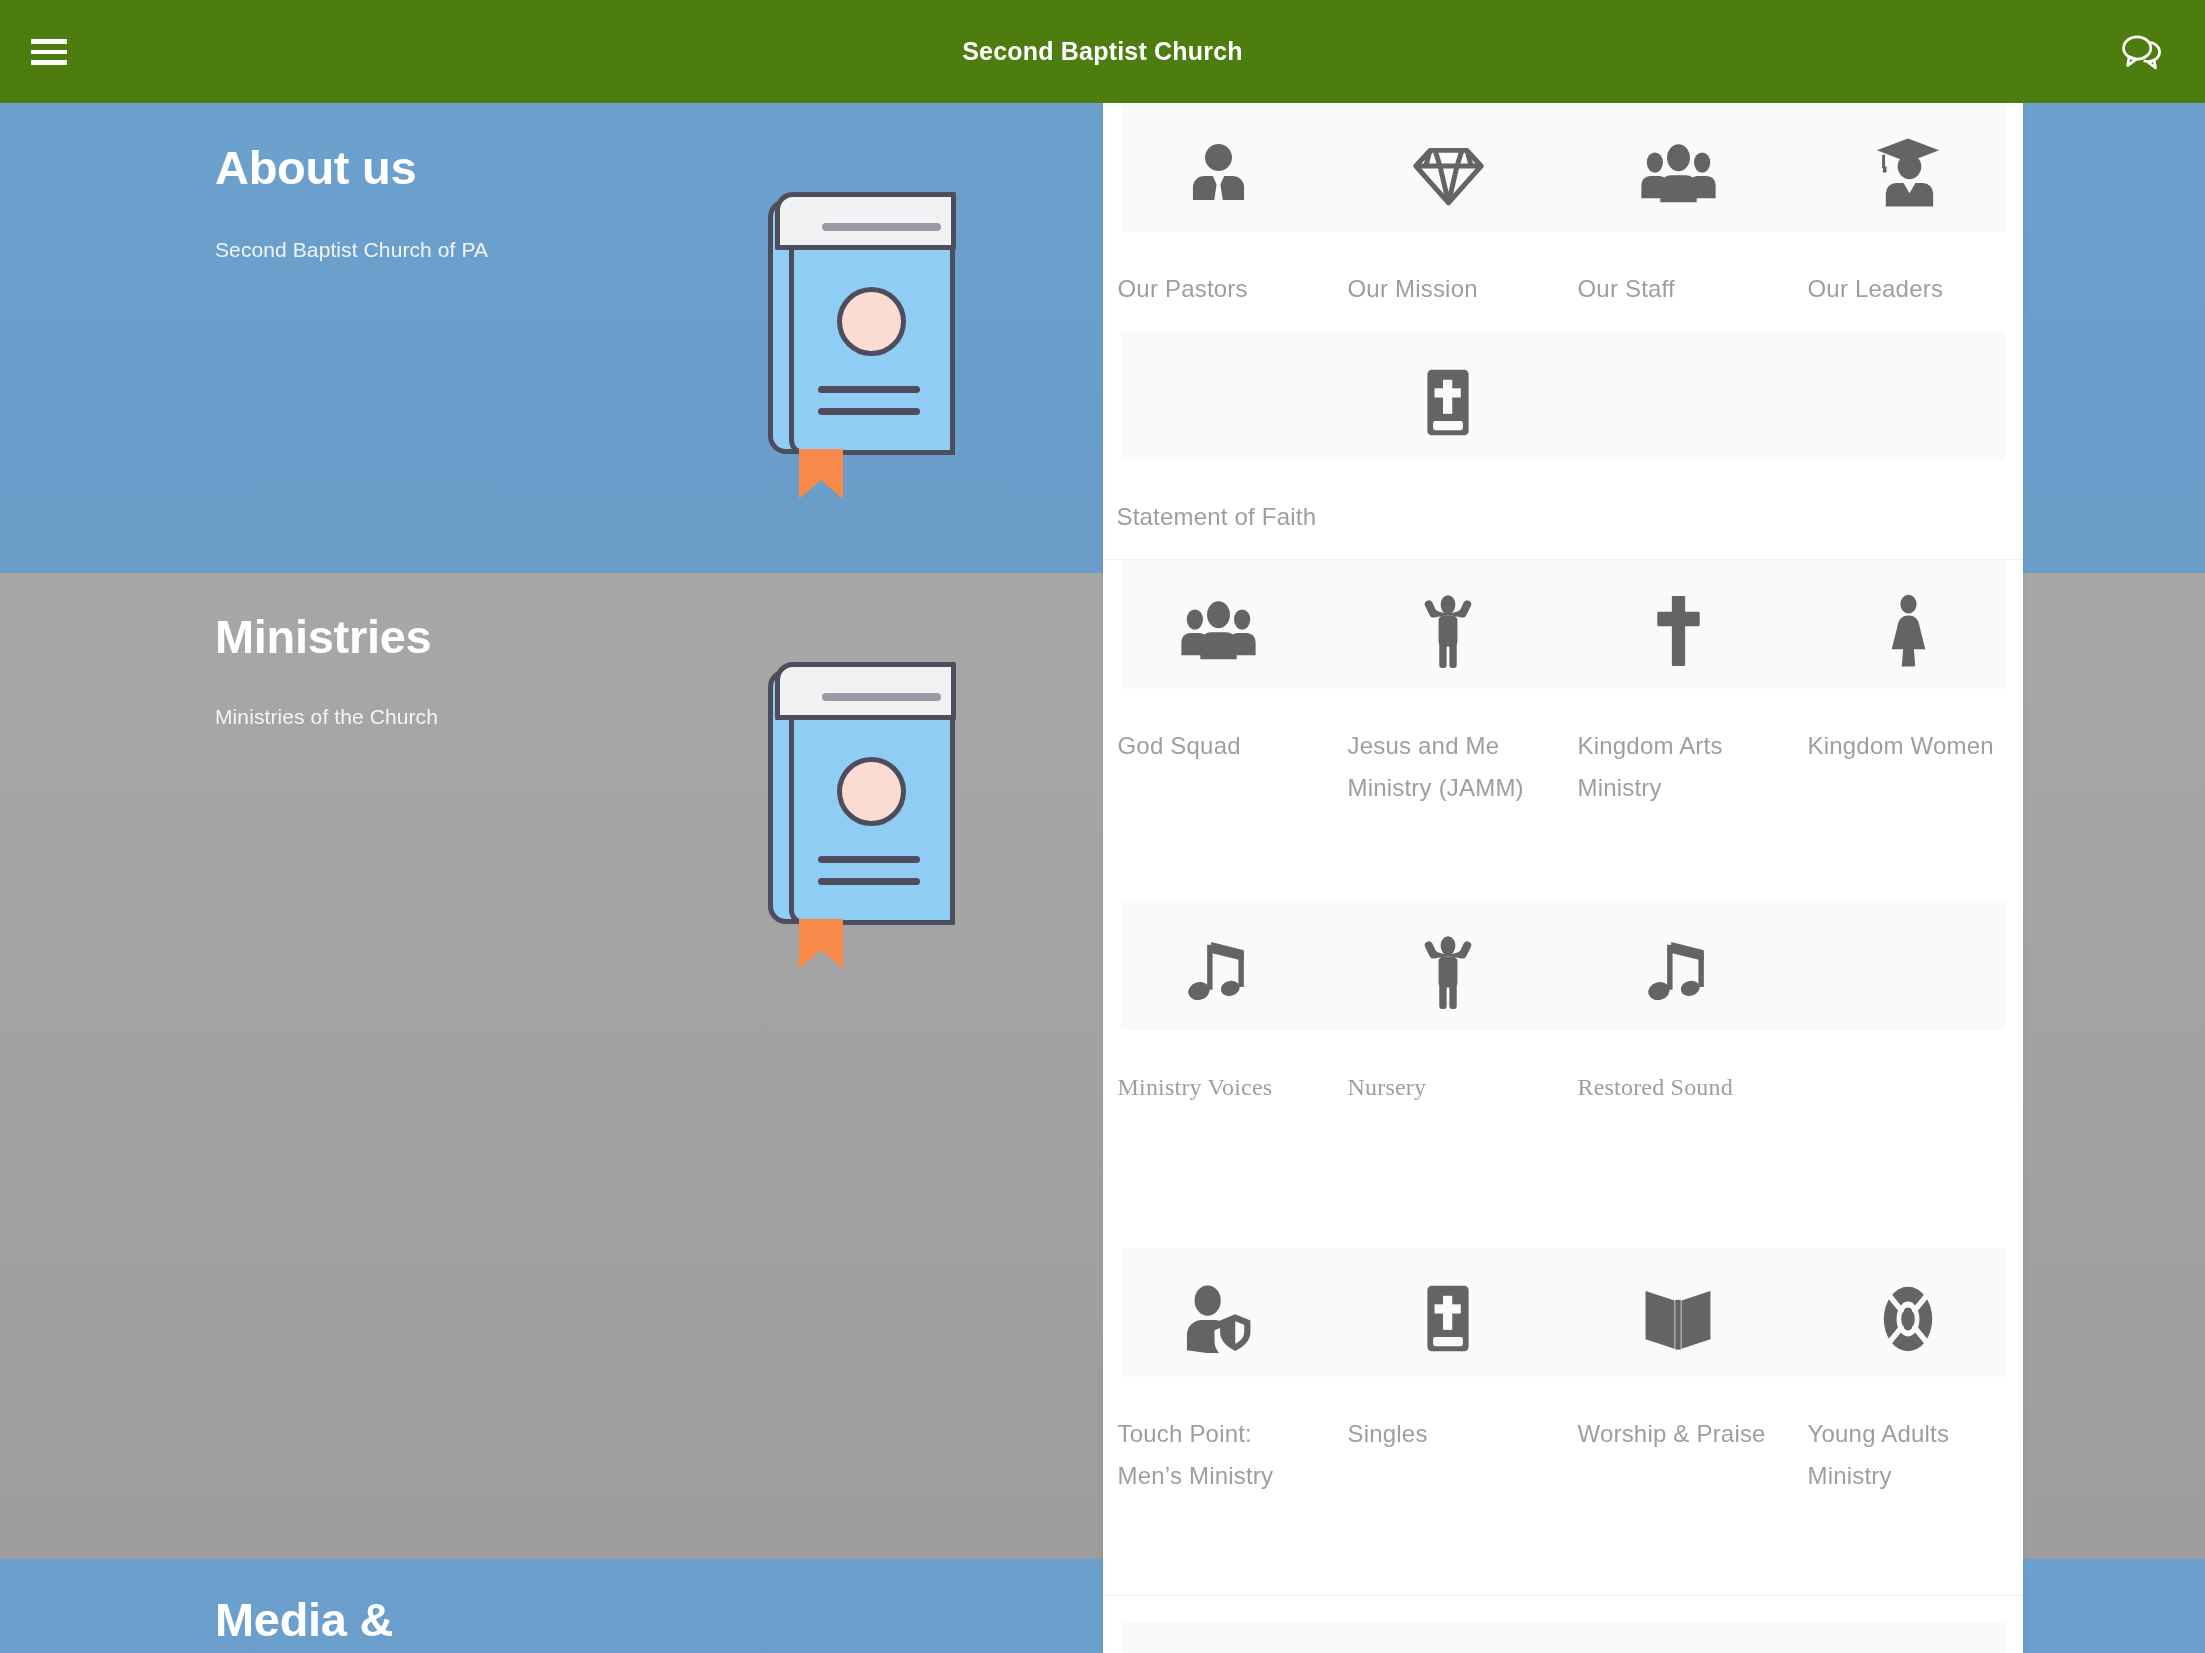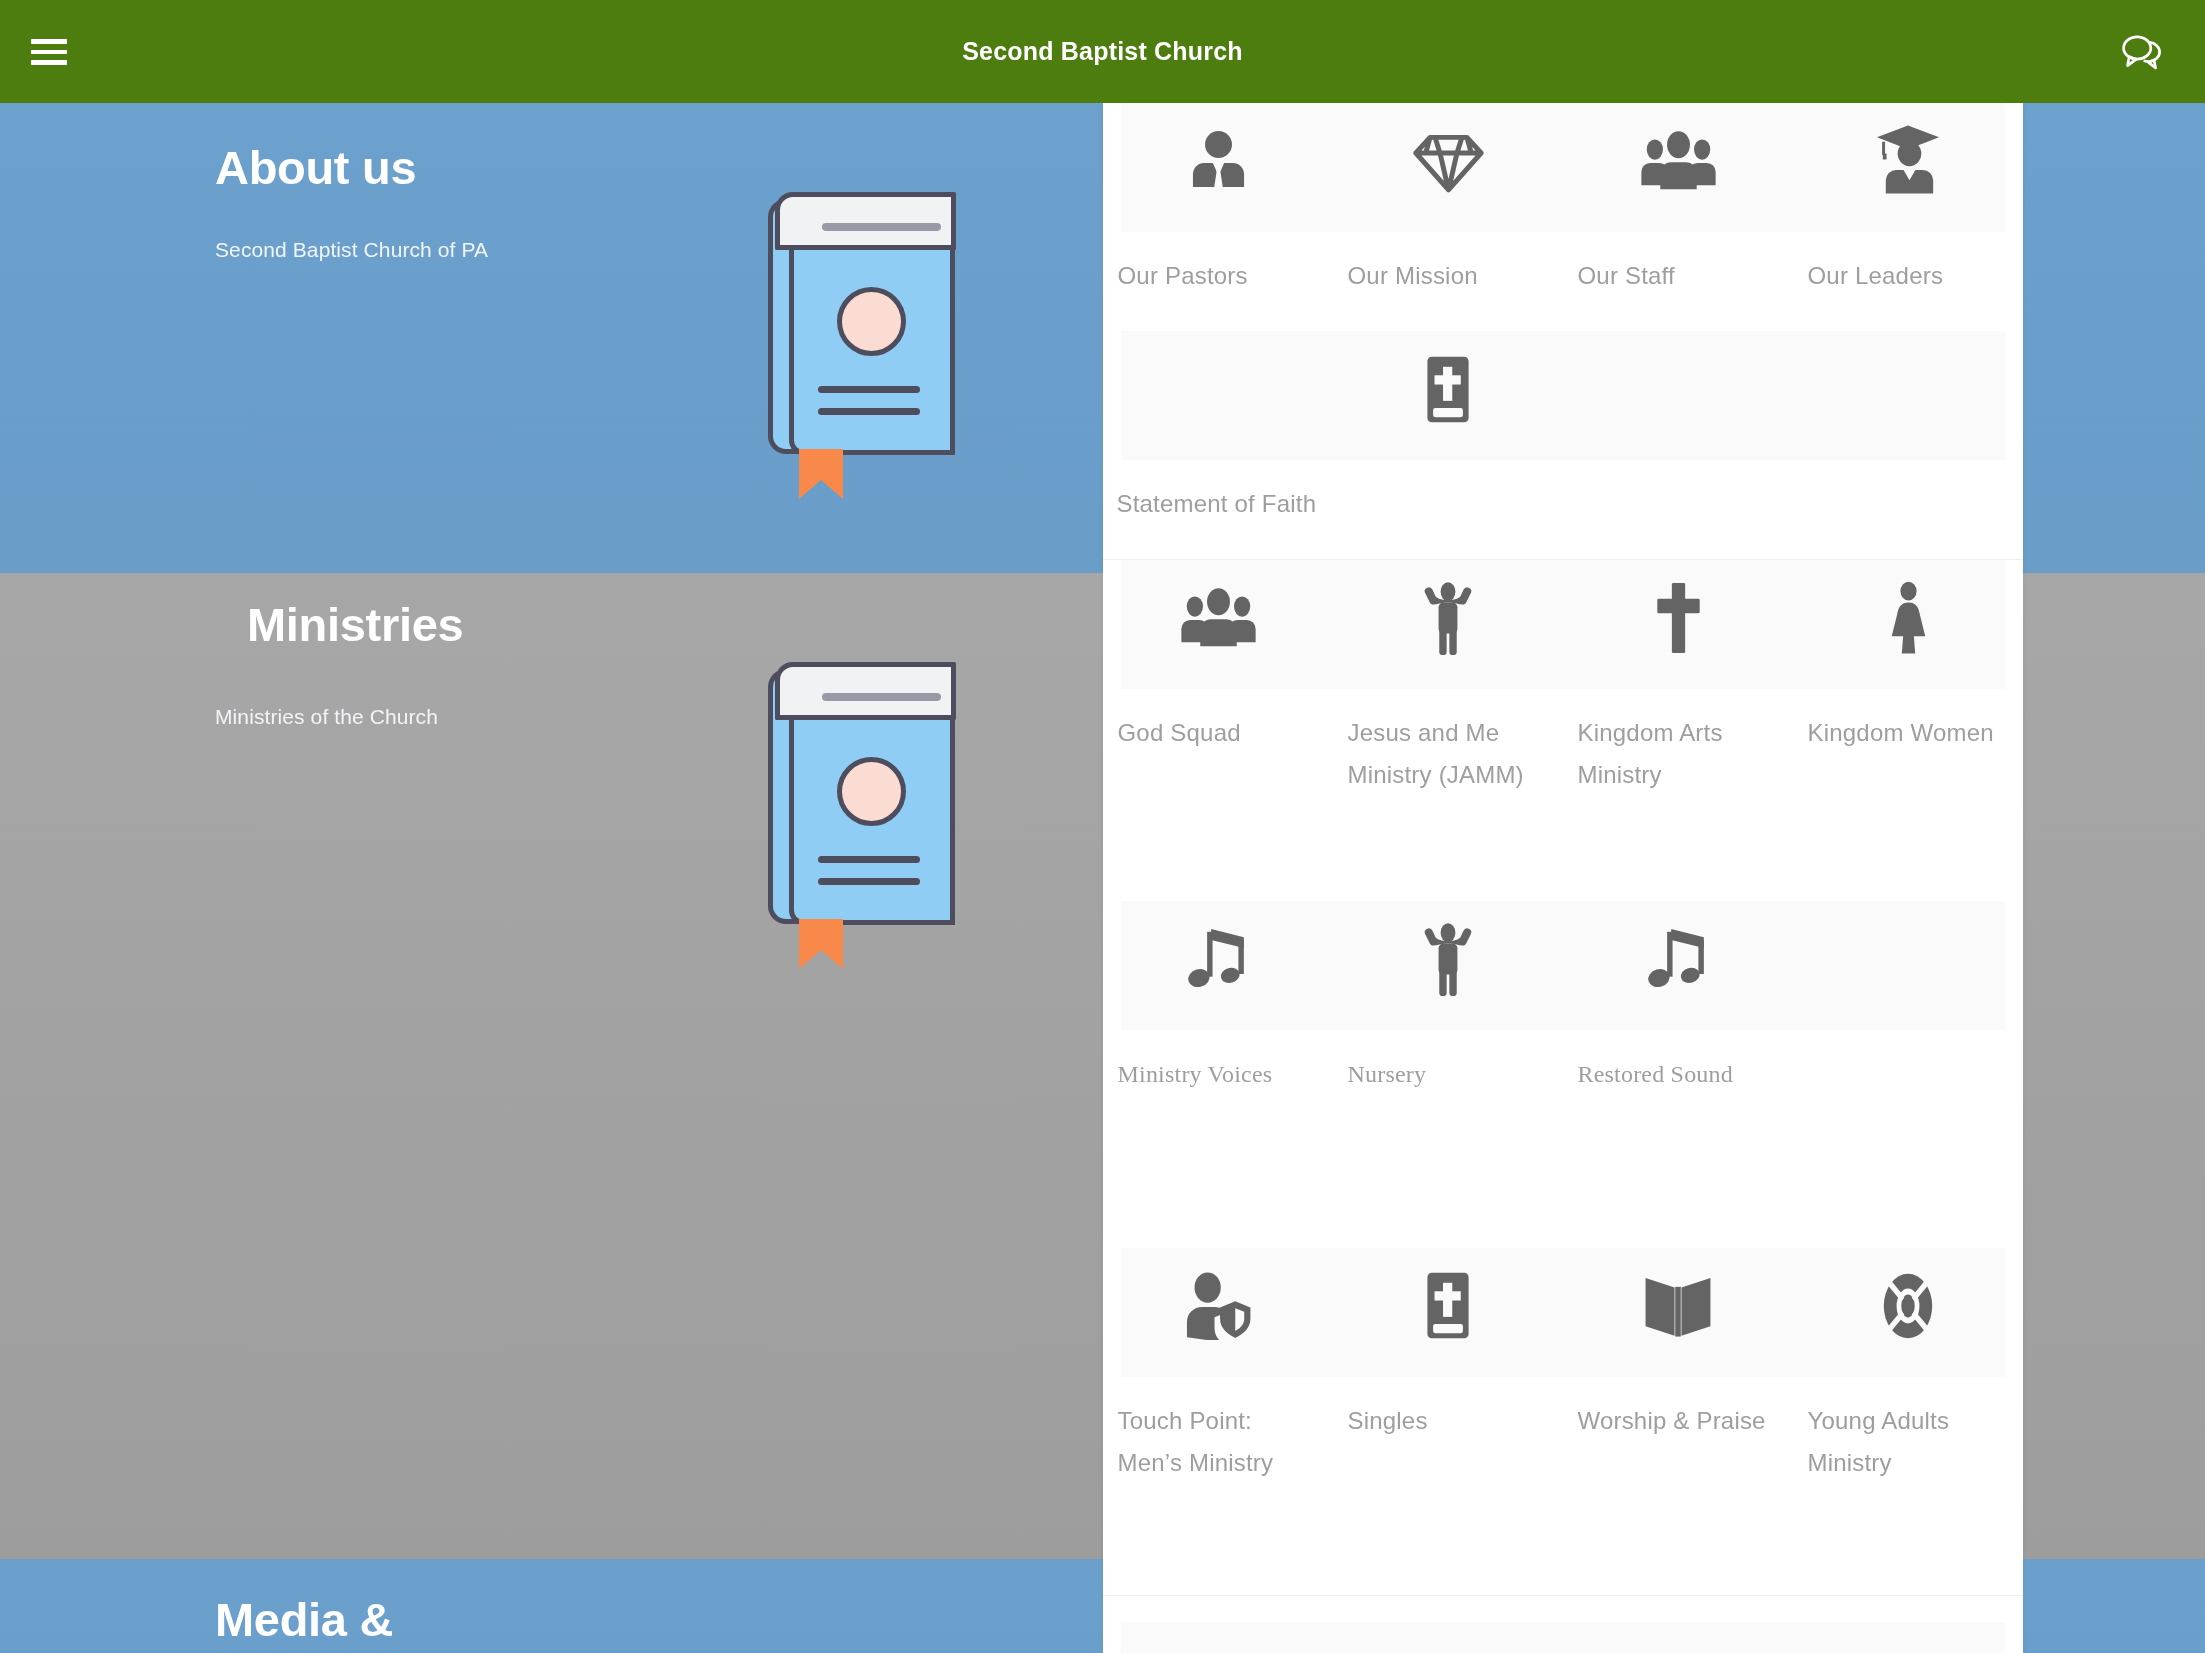--- a/index.html
+++ b/index.html
@@ -157,20 +157,21 @@
   .grid-row .iconband {
     position: absolute;
     left: 18px; right: 18px; top: 0;
     height: 129px;
     background: #fafafa;
   }
   .cell {
     position: relative;
     width: 230px;
     z-index: 2;
+    padding-top: 13px;
   }
   .cell .glyph {
     height: 116px;
     display: flex; align-items: center; justify-content: center;
   }
   .cell .glyph svg { display: block; fill: #646464; }
   .cell .lbl {
     margin-top: 36px;
     padding: 0 0 0 14.5px;
     padding-right: 22.6px;
@@ -221,21 +222,21 @@
           <div class="book-line l2"></div>
           <div class="book-mark"></div>
         </div>
       </div>
     </div>
   </div>
 
   <div class="section" id="sec-min" style="top:470px; height:986px;">
     <div class="sec-bg gray"></div>
     <div class="sec-left">
-      <div class="sec-title" style="top:27px;margin-left:32px;">Ministries</div>
+      <div class="sec-title" style="top:39px;">Ministries</div>
       <div class="sec-sub" style="top:132px;">Ministries of the Church</div>
       <div class="book-wrap" style="left:768px; top:89px;">
         <div class="book">
           <div class="book-spineshadow"></div>
           <div class="book-cover"></div>
           <div class="book-top">
               <div class="book-topline"></div>
             </div>
           <div class="book-circle"></div>
           <div class="book-line l1"></div>

